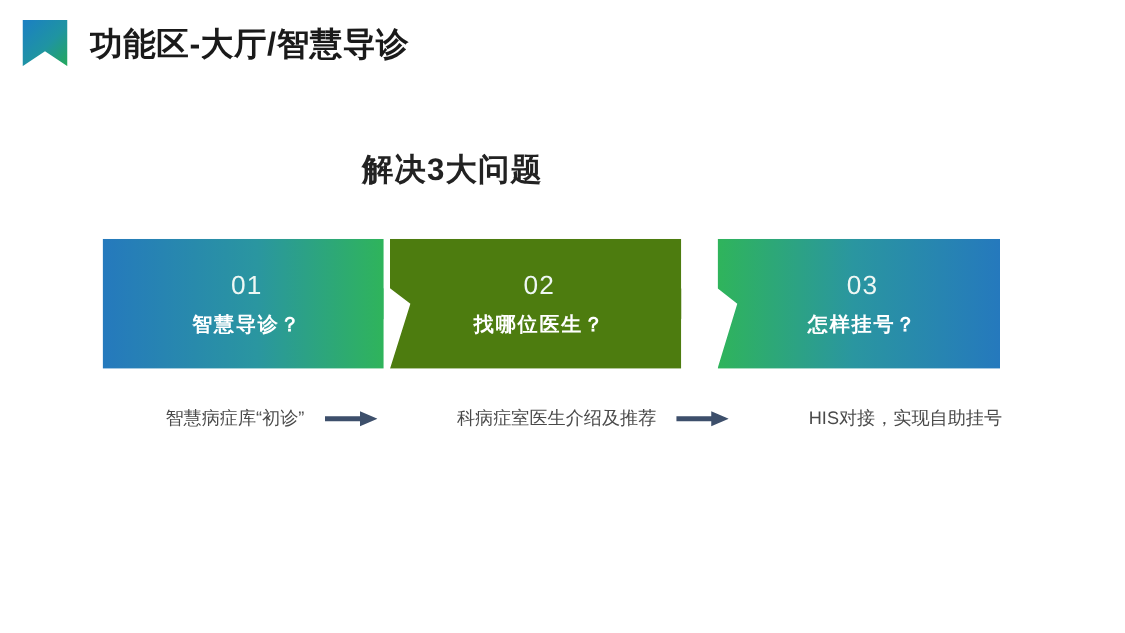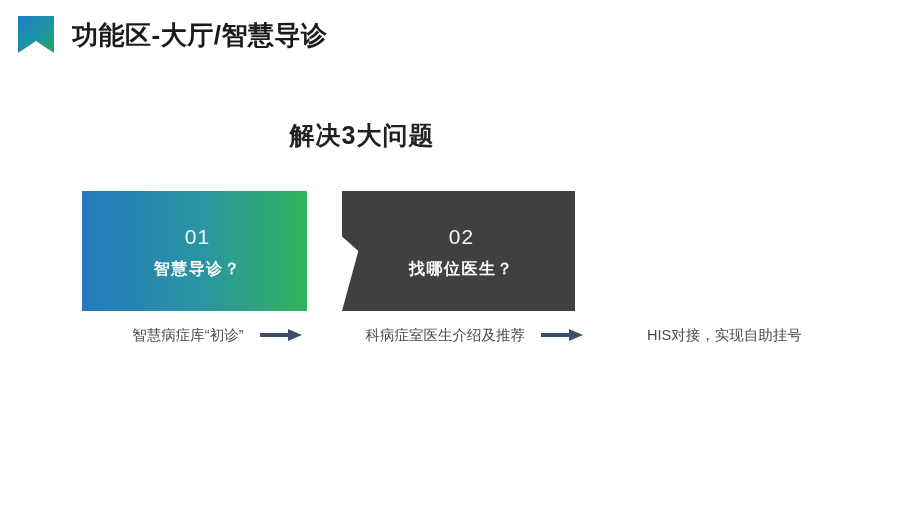--- a/index.html
+++ b/index.html
@@ -61,21 +61,21 @@
   .steps {
     position: absolute;
     left: 82px;
     top: 191px;
     width: 718px;
     height: 104px;
   }
   .step {
     position: absolute;
     top: 0;
-    height: 120px;
+    height: 104px;
     color: #ffffff;
     overflow: visible;
   }
   .step-body {
     position: absolute;
     inset: 0;
     display: flex;
     flex-direction: column;
     align-items: center;
     justify-content: center;
@@ -98,23 +98,23 @@
     padding-left: 6px;
   }
 
   .step-1 {
     left: 0;
     width: 225px;
     background: linear-gradient(90deg, #2579bd 0%, #2a96a0 55%, #2fb45b 100%);
     clip-path: polygon(0 0, 100% 0, 100% 38%, 107% 50%, 100% 62%, 100% 100%, 0 100%);
   }
   .step-2 {
-    left: 260px;
+    left: 230px;
     width: 233px;
-    background: #404040;
+    background: #4d7c0f;
     clip-path: polygon(0 0, 100% 0, 100% 38%, 107% 50%, 100% 62%, 100% 100%, 0 100%, 7% 50%, 0 38%);
   }
   .step-3 {
     left: 492px;
     width: 226px;
     background: linear-gradient(90deg, #2fb45b 0%, #2a96a0 48%, #2579bd 100%);
     clip-path: polygon(0 0, 100% 0, 100% 100%, 0 100%, 7% 50%, 0 38%);
   }
 
   
@@ -172,20 +172,26 @@
     </div>
   </div>
 
   <div class="step step-2">
     <div class="step-body">
       <div class="step-num">02</div>
       <div class="step-label">找哪位医生？</div>
     </div>
   </div>
 
+  <div class="step step-3">
+    <div class="step-body">
+      <div class="step-num">03</div>
+      <div class="step-label">怎样挂号？</div>
+    </div>
+  </div>
 
 </div>
 
 <div class="captions">
 
   <div class="caption-text cap-1">智慧病症库“初诊”</div>
 
   <svg class="caption-arrow" viewBox="0 0 42 14">
     <path d="M0 5 H28 V1 L42 7 L28 13 V9 H0 Z" fill="#3d4f6b"></path>
   </svg>

